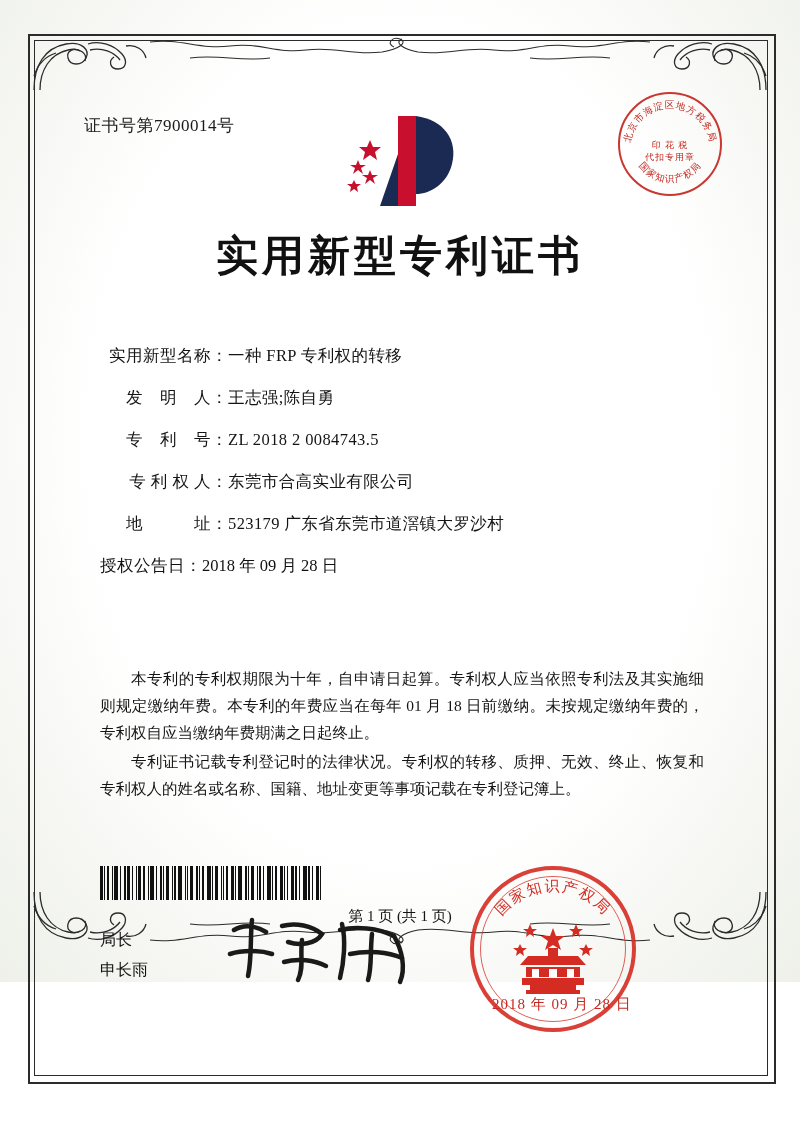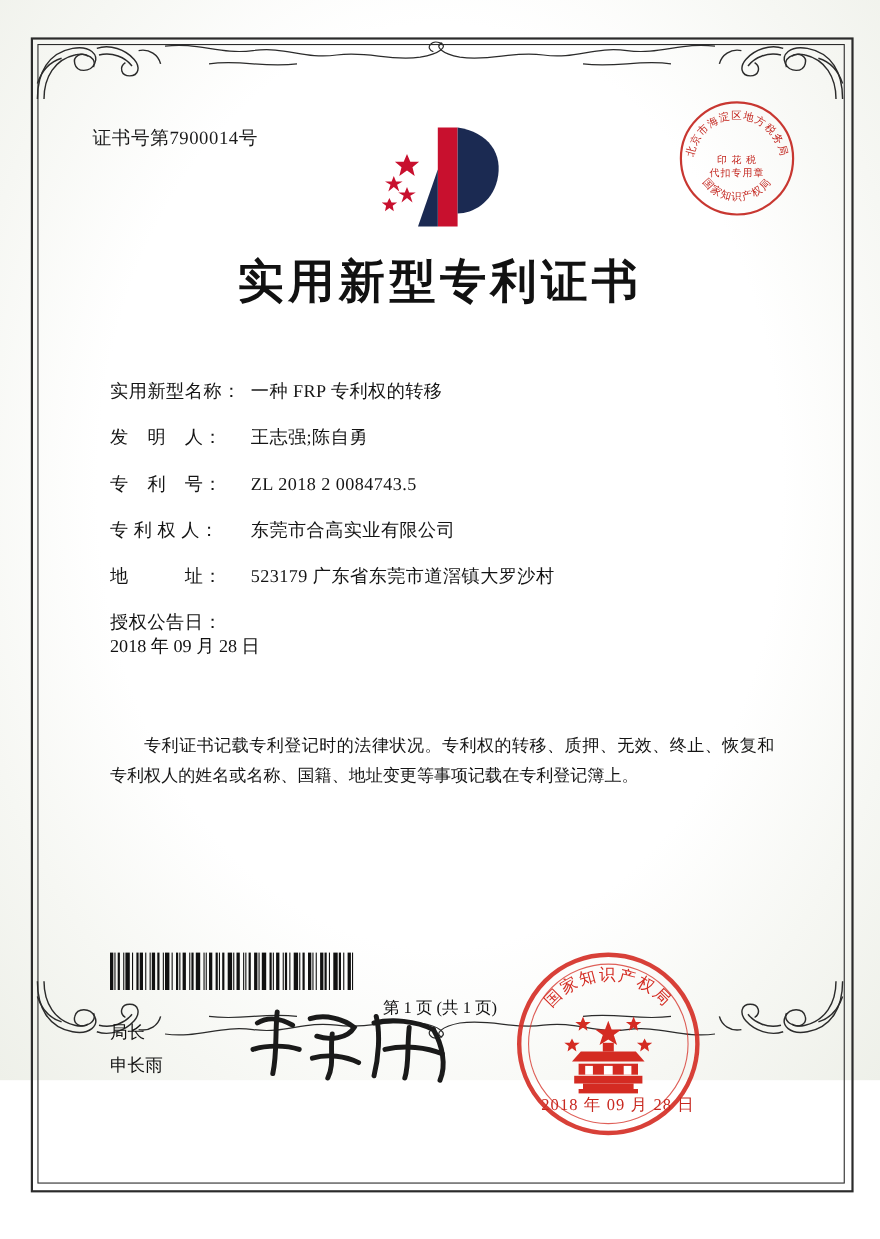--- a/index.html
+++ b/index.html
@@ -125,32 +125,33 @@
     align-items: baseline;
     margin-bottom: 20px;
     font-size: 16.5px;
     color: #141414;
   }
   .row .lbl {
     width: 128px;
     flex: 0 0 128px;
     letter-spacing: 0.5px;
     white-space: nowrap;
+    text-align: right;
   }
   .row .val {
     flex: 1;
     letter-spacing: 0.4px;
   }
   .row-split {
     display: flex;
     align-items: baseline;
     font-size: 16.5px;
     margin-bottom: 14px;
   }
-  .row-split .left { width: 360px; display: flex; flex-direction: column; }
+  .row-split .left { width: 360px; display: flex; }
   .row-split .right { display: flex; }
   .row-split .lbl2 { white-space: nowrap; letter-spacing: .5px; }
 
   
   .body-text {
     position: absolute;
     left: 100px; top: 665px;
     width: 604px;
     font-size: 15.5px;
     line-height: 27px;
@@ -375,20 +376,21 @@
     </div>
     <div class="row-split">
       <span class="left">
         <span class="lbl2">授权公告日：</span>
         <span>2018 年 09 月 28 日</span>
       </span>
     </div>
   </div>
 
   <div class="body-text">
+    <p>本专利的专利权期限为十年，自申请日起算。专利权人应当依照专利法及其实施细则规定缴纳年费。本专利的年费应当在每年 01 月 18 日前缴纳。未按规定缴纳年费的，专利权自应当缴纳年费期满之日起终止。</p>
     <p>专利证书记载专利登记时的法律状况。专利权的转移、质押、无效、终止、恢复和专利权人的姓名或名称、国籍、地址变更等事项记载在专利登记簿上。</p>
   </div>
 
   <div class="barcode">
       <i style="width: 3px; margin-right: 1px;"></i>
       <i style="width: 1px; margin-right: 2px;"></i>
       <i style="width: 2px; margin-right: 3px;"></i>
       <i style="width: 1px; margin-right: 1px;"></i>
       <i style="width: 4px; margin-right: 2px;"></i>
       <i style="width: 1px; margin-right: 3px;"></i>

